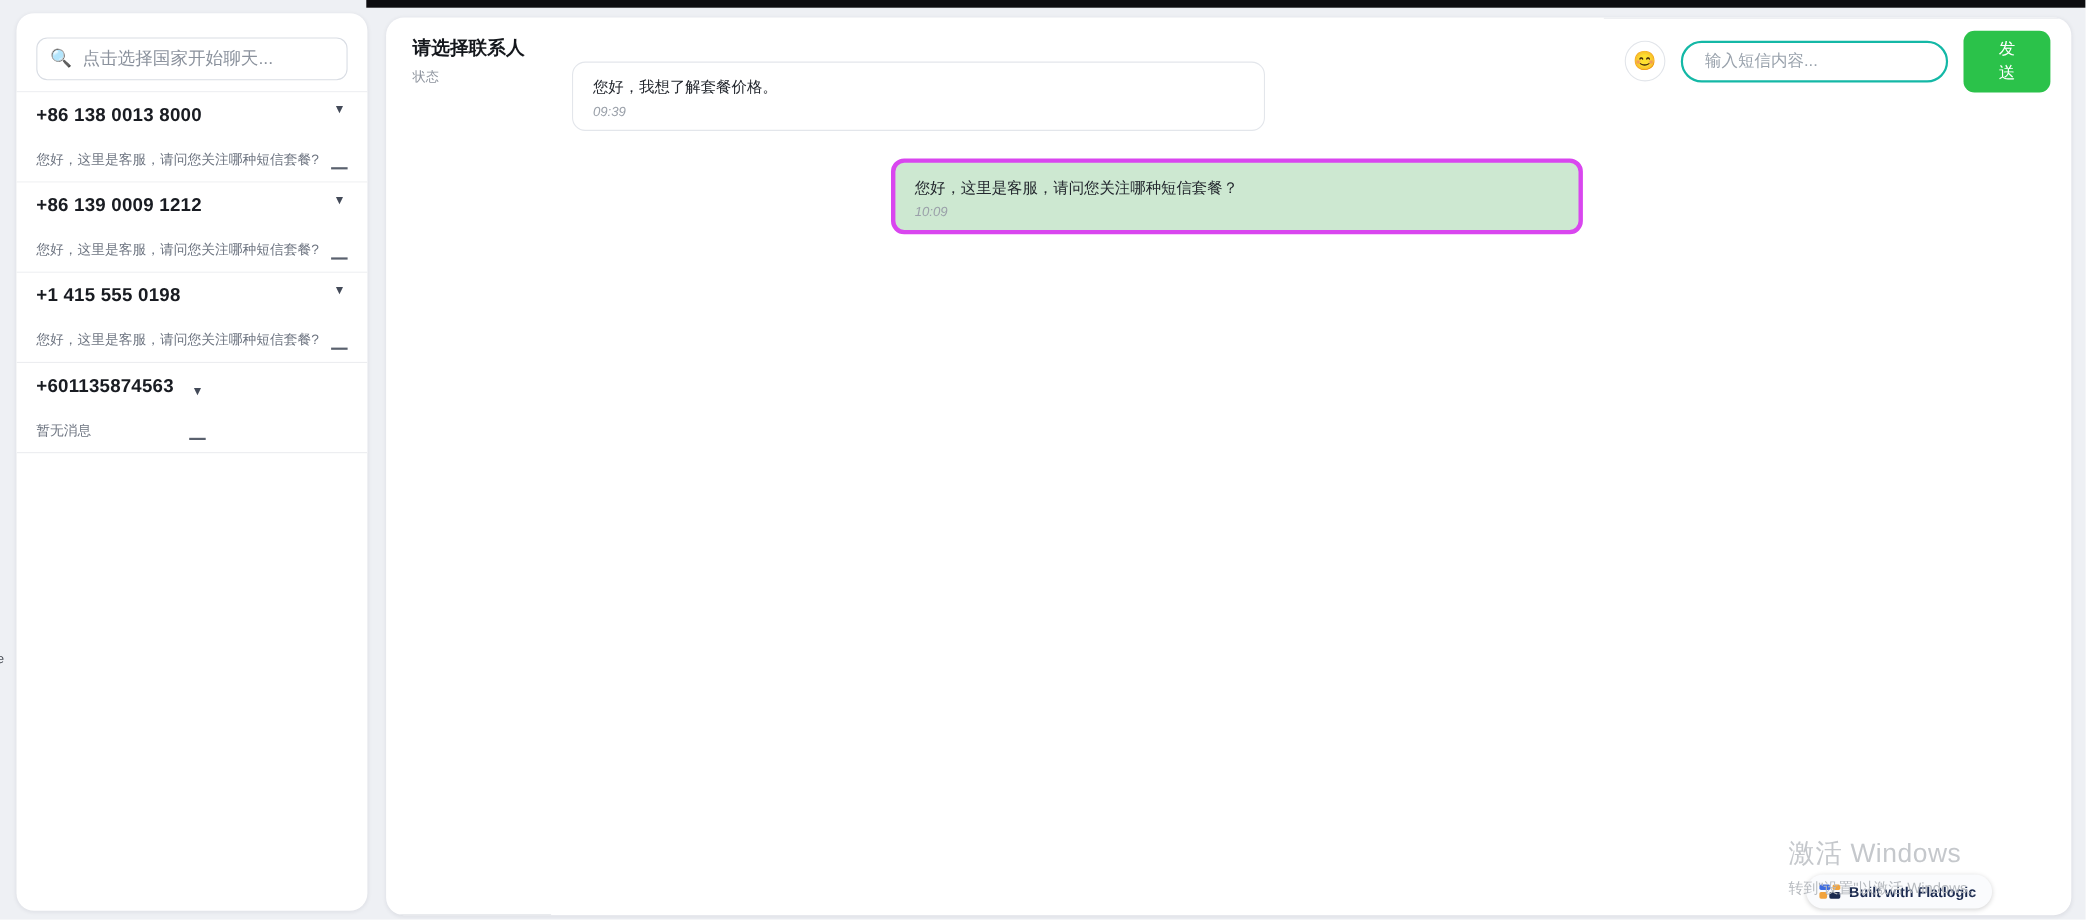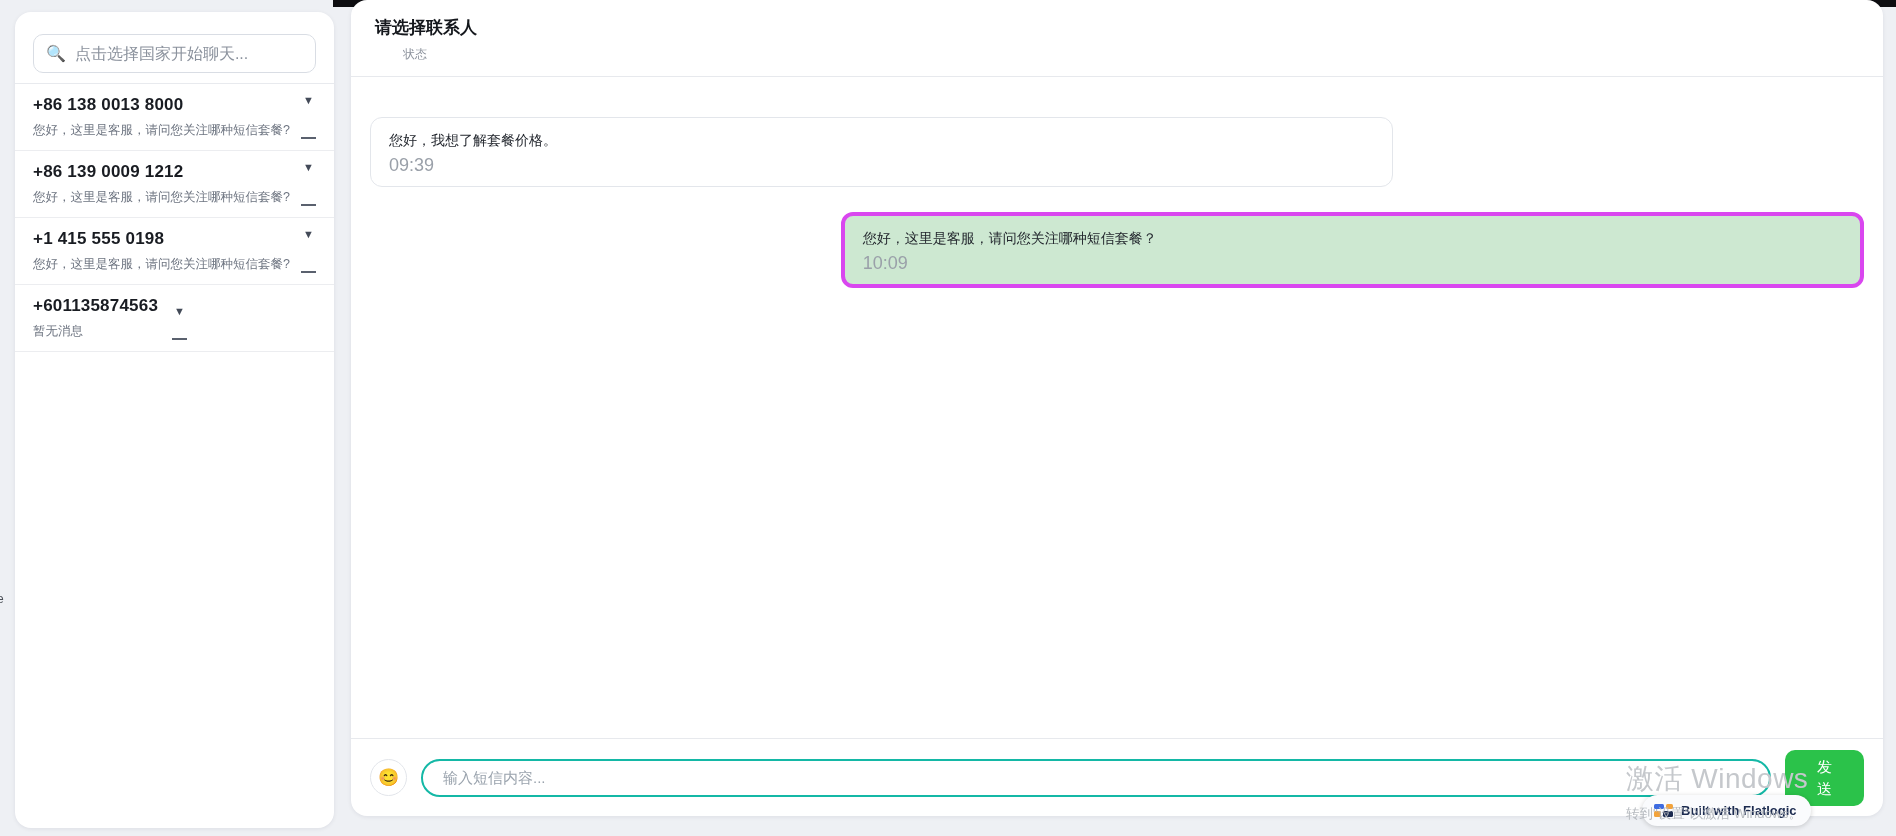--- a/index.html
+++ b/index.html
@@ -31,48 +31,48 @@
   }
   .search-box input::placeholder { color:#8b929d; }
 
   .contact-row {
     display:flex; 
     padding:11px 18px; border-bottom:1px solid #ecedf0;
     min-height:64px; cursor:pointer; background:#fff;
   }
   .contact-main { min-width:0; }
   .contact-number { font-size:17px; font-weight:bold; color:#191c22; letter-spacing:.2px; white-space:nowrap; }
-  .contact-preview { font-size:12.5px; color:#6d7480; margin-top:7px; white-space:nowrap; }
+  .contact-preview { font-size:12.5px; color:#6d7480; margin-top:22px; white-space:nowrap; }
   .contact-arrow {
     flex:none; font-size:11px; color:#434a58; line-height:1;
     border-bottom:2px solid #5a616e; padding:0 2px 2px; cursor:pointer;
   }
   .contact-arrow.right { margin-left:auto; }
   .contact-arrow.inline { margin-left:14px; margin-top:10px; }
 
   
   .main-card {
-    position:absolute; left:351px; top:0; width:1532px; height:816px;
+    position:absolute; left:351px; top:16px; width:1532px; height:816px;
     background:#ffffff; border-radius:16px;
     box-shadow:0 1px 4px rgba(20,30,50,.08);
-    display:flex; flex-direction:column; z-index:2; overflow:hidden;
+    display:flex; z-index:2; overflow:hidden;
   }
   .chat-header { padding:16px 24px 13px; border-bottom:1px solid #e7e9ed; }
   .chat-title { font-size:17px; font-weight:bold; color:#14171c; }
-  .chat-subtitle { font-size:12px; color:#8d939d; margin-top:7px;margin-left:28px; }
+  .chat-subtitle { font-size:12px; color:#8d939d; margin-top:7px; }
 
   .messages {
     flex:1; padding:24px 19px 0 19px;
     display:flex; flex-direction:column; gap:9px; overflow:hidden;
   }
   .bubble { width:68.5%; border-radius:12px; padding:12px 18px 10px;margin-top:16px; }
   .bubble.incoming { align-self:flex-start; background:#ffffff; border:1px solid #e3e6eb; }
   .bubble.outgoing { align-self:flex-end; background:#cde8d1; border:4px solid #d946ef; }
   .bubble-text { font-size:14px; color:#23272e; line-height:21px; }
-  .bubble-time { font-size:18px; color:#9aa0a9; margin-top:4px; }
+  .bubble-time { font-size:12px; color:#9aa0a9; margin-top:4px;font-style:italic; }
 
   .composer {
     border-top:1px solid #e7e9ed; height:78px; flex:none;
     display:flex; align-items:center; padding:0 19px; gap:14px;
   }
   .emoji-btn {
     flex:none; width:37px; height:37px; border-radius:50%;
     border:1px solid #e2e5ea; background:#fff;
     display:flex; align-items:center; justify-content:center;
     font-size:17px; cursor:pointer;
@@ -87,21 +87,21 @@
     flex:none; width:79px; height:56px; border:none; border-radius:10px;
     background:#2bc24a; color:#ffffff; font-size:15px; line-height:22px;
     padding:0 29px; cursor:pointer; font-family:inherit;
     display:flex; align-items:center; justify-content:center; text-align:center;
     word-break:break-all; z-index:4;
   }
   .send-btn span { white-space:normal; }
 
   
   .watermark { position:absolute; left:1626px; top:760px; z-index:30; pointer-events:none; }
-  .wm1 { font-size:28px; color:#c5c8cc; letter-spacing:.5px; }
+  .wm1 { font-size:24px; color:#c5c8cc; letter-spacing:.5px; }
   .wm2 { font-size:13.5px; color:#b6babf; margin-top:7px; white-space:nowrap; }
 
   .badge {
     position:absolute; left:1642px; top:795px; height:31px;
     background:#fafbfd; border-radius:16px;
     display:flex; align-items:center; gap:8px; padding:0 14px 0 12px;
     box-shadow:0 1px 5px rgba(0,0,0,.18); z-index:20; cursor:pointer;
   }
   .badge-logo { width:19px; height:13px; position:relative; flex:none; }
   .badge-logo i { position:absolute; display:block; border-radius:1.5px; }

